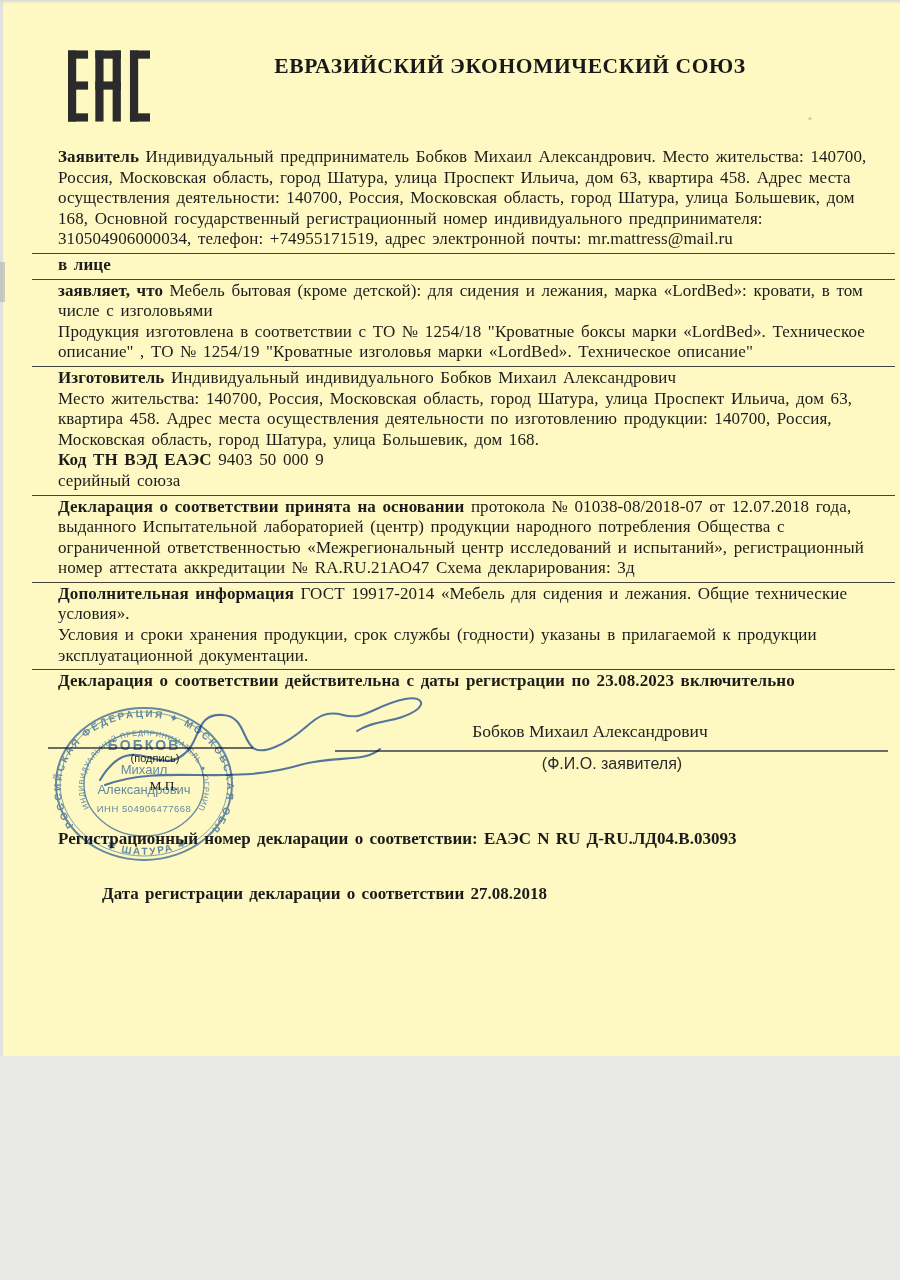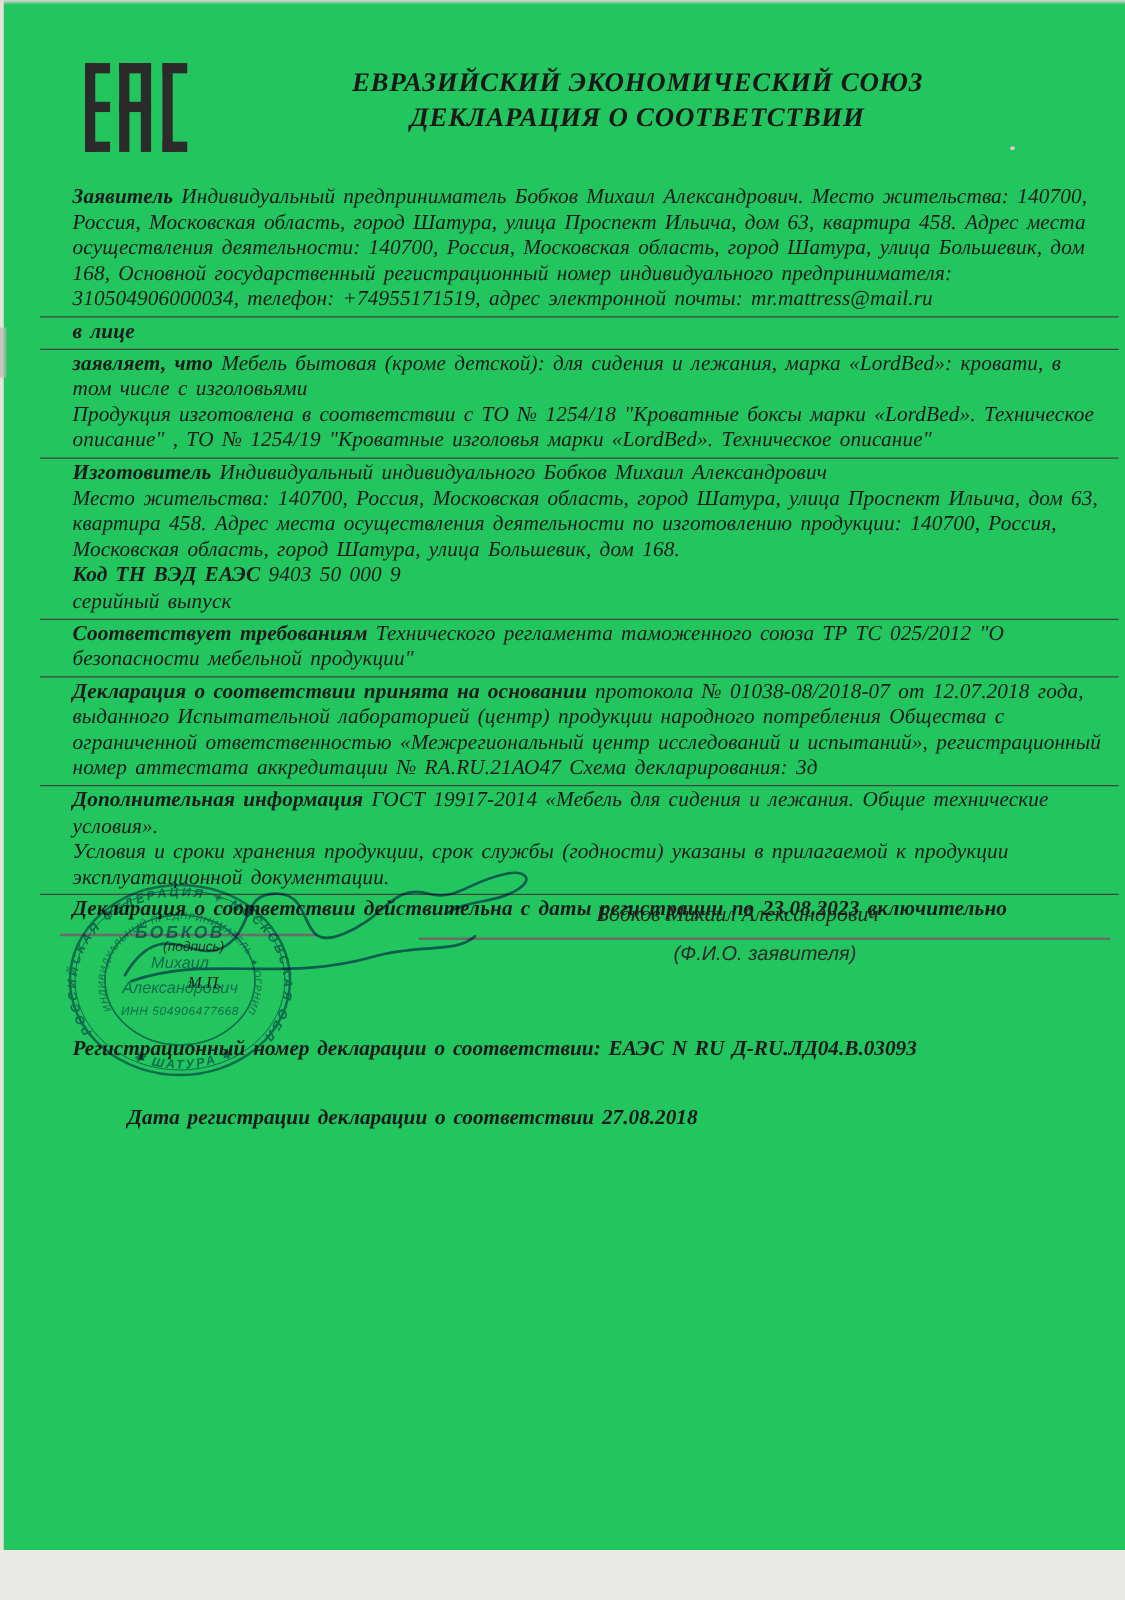--- a/index.html
+++ b/index.html
@@ -1,17 +1,17 @@
 <!DOCTYPE html>
 <html><head>
 <meta charset="utf-8">
 <style>
   html,body{margin:0;padding:0;background:#e9e9e7;}
-  .page{position:relative;width:900px;height:1240px;background:#22c55e;overflow:hidden;
-        font-family:"Liberation Serif",serif;color:#1c1c1c;font-style:italic;}
+  .page{position:relative;width:900px;height:1056px;background:#fef9c3;overflow:hidden;
+        font-family:"Liberation Serif",serif;color:#1c1c1c;}
   .edge-left{position:absolute;left:0;top:0;bottom:0;width:3px;background:#e2e2de;}
   .edge-top{position:absolute;left:0;top:0;right:0;height:4px;background:linear-gradient(#d8d8d4,rgba(255,255,255,0));}
   .scan-mark{position:absolute;left:0;top:262px;width:5px;height:40px;background:#b9b9b5;opacity:.7;}
   .scan-dot{position:absolute;left:808px;top:117px;width:4px;height:3px;background:#cfcfcb;border-radius:50%;}
 
   .eac{position:absolute;left:68px;top:47px;}
   .title{position:absolute;left:170px;top:52px;width:680px;text-align:center;
          font-weight:bold;font-size:21.5px;line-height:28px;letter-spacing:.6px;color:#191919;}
 
   .content{position:absolute;left:32px;top:146px;width:863px;font-size:17px;line-height:20.6px;
@@ -60,42 +60,38 @@
           <rect x="30" y="34" width="28" height="9"></rect>
         <rect x="68" y="0" width="9" height="78"></rect>
           <rect x="68" y="0" width="22" height="9"></rect>
         <rect x="68" y="69" width="22" height="9"></rect>
       </g>
     </svg>
   </div>
 
   <div class="title">
     <div>ЕВРАЗИЙСКИЙ ЭКОНОМИЧЕСКИЙ СОЮЗ</div>
-    <div>ДЕКЛАРАЦИЯ О СООТВЕТСТВИИ</div>
   </div>
 
   <div class="content">
     <div class="sec ruled">
       <b>Заявитель</b><span> Индивидуальный предприниматель Бобков Михаил Александрович. Место жительства: 140700, Россия, Московская область, город Шатура, улица Проспект Ильича, дом 63, квартира 458. Адрес места осуществления деятельности: 140700, Россия, Московская область, город Шатура, улица Большевик, дом 168, Основной государственный регистрационный номер индивидуального предпринимателя: 310504906000034, телефон: +74955171519, адрес электронной почты: mr.mattress@mail.ru</span>
     </div>
     <div class="sec ruled">
       <b>в лице</b>
     </div>
     <div class="sec ruled">
       <div><b>заявляет, что</b><span> Мебель бытовая (кроме детской): для сидения и лежания, марка «LordBed»: кровати, в том числе с изголовьями</span></div>
       <div>Продукция изготовлена в соответствии с ТО № 1254/18 "Кроватные боксы марки «LordBed». Техническое описание" , ТО № 1254/19 "Кроватные изголовья марки «LordBed». Техническое описание"</div>
     </div>
     <div class="sec ruled">
       <div><b>Изготовитель</b><span> Индивидуальный индивидуального Бобков Михаил Александрович</span></div>
       <div>Место жительства: 140700, Россия, Московская область, город Шатура, улица Проспект Ильича, дом 63, квартира 458. Адрес места осуществления деятельности по изготовлению продукции: 140700, Россия, Московская область, город Шатура, улица Большевик, дом 168.</div>
       <div><b>Код ТН ВЭД ЕАЭС</b><span> 9403 50 000 9</span></div>
-      <div>серийный выпуск</div>
-    </div>
-    <div class="sec ruled">
-      <b>Соответствует требованиям</b><span> Технического регламента таможенного союза ТР ТС 025/2012 "О безопасности мебельной продукции"</span>
+      <div>серийный союза</div>
     </div>
     <div class="sec ruled">
       <b>Декларация о соответствии принята на основании</b><span> протокола № 01038-08/2018-07 от 12.07.2018 года, выданного Испытательной лабораторией (центр) продукции народного потребления Общества с ограниченной ответственностью «Межрегиональный центр исследований и испытаний», регистрационный номер аттестата аккредитации № RA.RU.21АО47 Схема декларирования: 3д</span>
     </div>
     <div class="sec ruled">
       <div><b>Дополнительная информация</b><span> ГОСТ 19917-2014 «Мебель для сидения и лежания. Общие технические условия».</span></div>
       <div>Условия и сроки хранения продукции, срок службы (годности) указаны в прилагаемой к продукции эксплуатационной документации.</div>
     </div>
     <div class="sec">
       <b>Декларация о соответствии действительна с даты регистрации по 23.08.2023 включительно</b>

